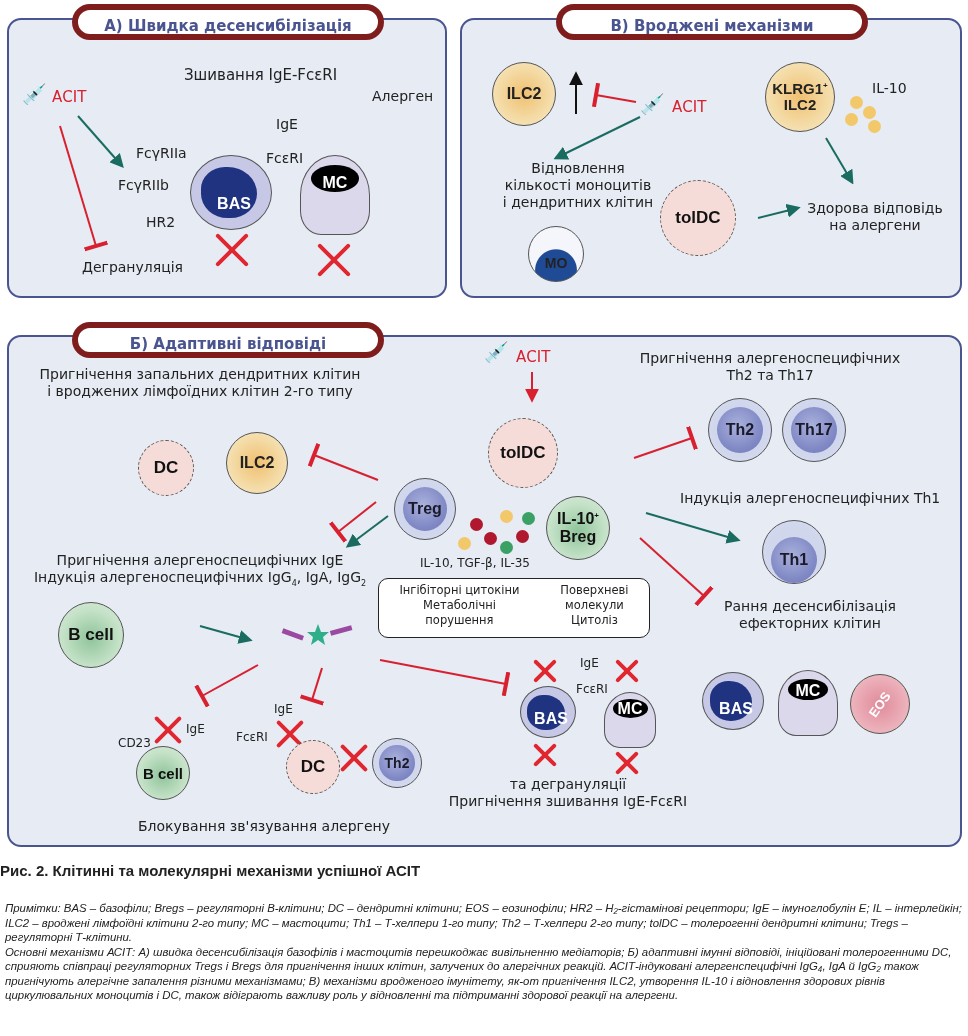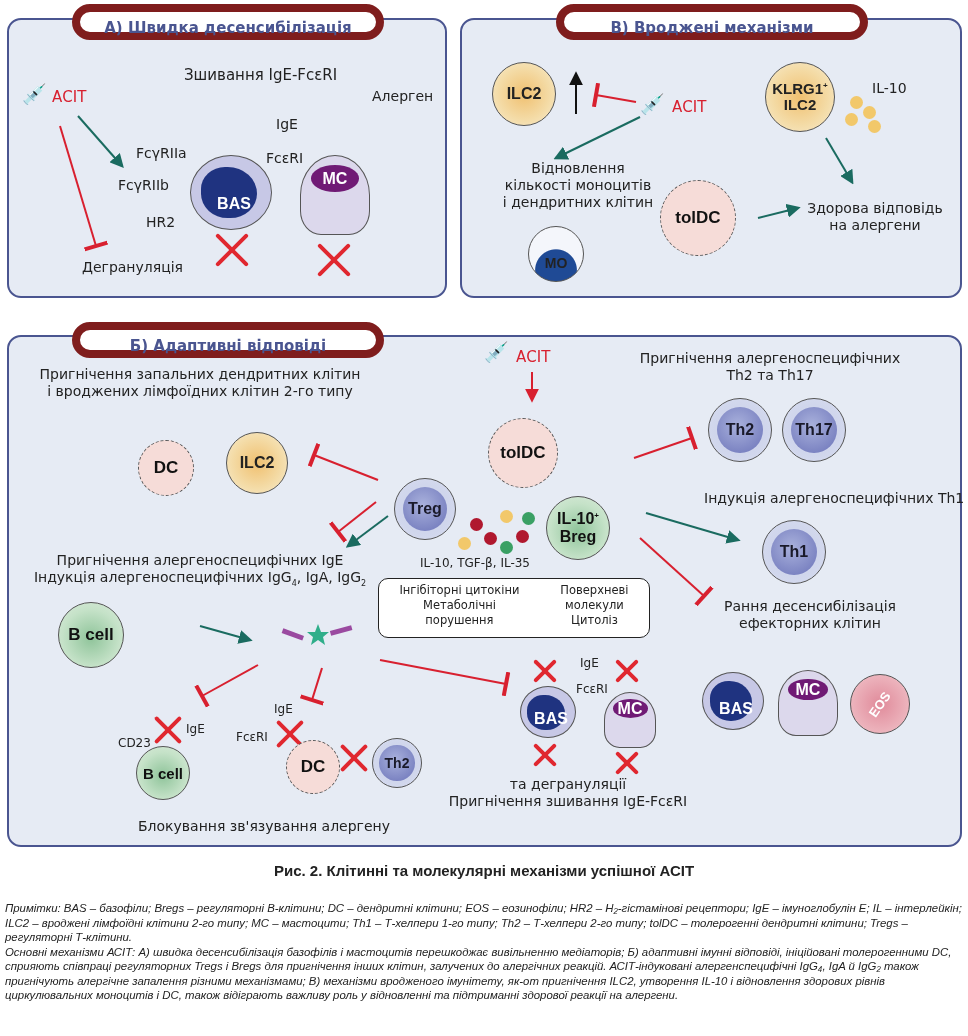--- a/index.html
+++ b/index.html
@@ -1,48 +1,48 @@
 <!DOCTYPE html>
 <html><head>
 <meta charset="utf-8">
 <style>
   * { box-sizing: border-box; }
   html, body { margin: 0; padding: 0; background: #ffffff; }
   body { width: 968px; height: 1036px; position: relative; overflow: hidden;
          font-family: "DejaVu Sans", sans-serif; color: #222; }
   .panel { position: absolute; background: #e6ebf4; border: 2px solid #4a5590; border-radius: 14px; }
-  .panel-title { position: absolute; background: #fff; border: 8px solid #7f1d1d; border-radius: 22px;
+  .panel-title { position: absolute; background: #fff; border: 6px solid #7f1d1d; border-radius: 22px;
                  color: #4a5590; font-weight: bold; font-size: 15px; text-align: center; line-height: 32px; height: 36px; }
   .lbl { position: absolute; font-size: 14px; color: #222; white-space: nowrap; line-height: 1.2; }
   .lbl.c { text-align: center; }
   .small { font-size: 12px; }
   .acit { color: #d8202f; font-size: 15px; }
   .cell { position: absolute; border-radius: 50%; display: flex; align-items: center; justify-content: center;
           font-weight: bold; font-family: "Liberation Sans", sans-serif; border: 1.5px solid #555; }
   .ilc2 { background: radial-gradient(circle, #f0c070 0%, #f4dca8 60%, #f8ecd2 100%); color: #222; font-size: 16px; }
   .tcell { background: radial-gradient(circle, #d0d6ec 0%, #d0d6ec 58%, #d9def0 100%); }
   .tcell .nuc { width: 74%; height: 74%; border-radius: 50%; background: radial-gradient(circle at 45% 40%, #a9b1dc 0%, #6a72b8 100%);
                 display: flex; align-items: center; justify-content: center; font-size: 16px; color: #1a1a2a; font-weight: bold; }
   .bcell { background: radial-gradient(circle at 50% 55%, #8fc49a 0%, #c5e2c8 60%, #dcebdc 100%); color: #111; font-size: 17px; }
   .dc { background: #f6dcd8; color: #111; font-size: 17px; }
   .bas { background: #c7c8e6; color: #fff; font-size: 16px; }
   .bas .core { position:absolute; width:70%; height:70%; left:12%; top:15%; border-radius: 45% 55% 50% 50%; background:#1f3380; }
   .bas span { position: relative; z-index: 2; margin-top: 22px; margin-left: 6px; }
   .mc { background: #dcd8ec; border-radius: 50% 50% 30% 30%; color: #fff; font-size: 16px; }
-  .mc .nucl { position:absolute; top:12%; left:15%; width:70%; height:34%; border-radius: 50%; background:#701a75; display:flex; align-items:center; justify-content:center; }
+  .mc .nucl { position:absolute; top:12%; left:15%; width:70%; height:34%; border-radius: 50%; background:#000000; display:flex; align-items:flex-end; justify-content:center; }
   .eos { background: radial-gradient(circle, #e08a9a 0%, #f2c6cc 100%); color: #fff; font-size: 13px; }
   .cross { position:absolute; width: 44px; height: 44px; }
   .cross::before, .cross::after { content:""; position:absolute; left:50%; top:0; width:4px; height:100%; background:#e0272f; border-radius:2px; }
   .cross::before { transform: translateX(-50%) rotate(45deg); }
   .cross::after { transform: translateX(-50%) rotate(-45deg); }
   svg.arrows { position:absolute; left:0; top:0; pointer-events:none; }
   .mech-box { position:absolute; left:378px; top:578px; width:272px; height:60px; background:#fff; border:1.5px solid #222; border-radius: 10px;
               font-size: 11.5px; display:flex; justify-content: space-around; padding-top: 4px; }
   .mech-box div { text-align: center; line-height: 1.3; }
-  .caption-title { position:absolute; left:0; width:968px; top: 862px; text-align:center; font-weight:bold; font-size: 15px; font-family: "Liberation Sans", sans-serif; }
+  .caption-title { position:absolute; left:0; width:968px; top: 862px; font-weight:bold; font-size: 15px; font-family: "Liberation Sans", sans-serif; }
   .notes { position:absolute; left: 5px; top: 901px; width: 960px; font-size: 11.4px; font-style: italic; font-family: "Liberation Sans", sans-serif; line-height: 14.5px; color:#222; }
   .notes p { margin: 0; }
   sup, sub { font-size: 8px; }
   .cyt { position:absolute; width: 13px; height: 13px; border-radius:50%; }
   .syringe { position:absolute; font-size: 20px; }
 </style>
 </head>
 <body>
 
 <div class="panel" style="left:7px;top:18px;width:440px;height:280px;"></div>
@@ -161,22 +161,22 @@
 <div class="cell tcell" style="left:708px;top:398px;width:64px;height:64px;">
     <div class="nuc">
       <span>Th2</span>
     </div>
   </div>
 <div class="cell tcell" style="left:782px;top:398px;width:64px;height:64px;">
     <div class="nuc">
       <span>Th17</span>
     </div>
   </div>
-<div class="lbl" style="left:704px;top:490px;">Індукція алергеноспецифічних Th1</div>
-<div class="cell tcell" style="left:762px;top:520px;width:64px;height:64px;">
+<div class="lbl" style="left:680px;top:490px;">Індукція алергеноспецифічних Th1</div>
+<div class="cell tcell" style="left:762px;top:520px;width:64px;height:64px;align-items:flex-end;">
     <div class="nuc">
       <span>Th1</span>
     </div>
   </div>
 <div class="lbl c" style="left:700px;top:598px;width:220px;">
   <div>Рання десенсибілізація</div>
     <div>ефекторних клітин</div>
 </div>
 
 <div class="lbl c" style="left:30px;top:552px;width:340px;">

